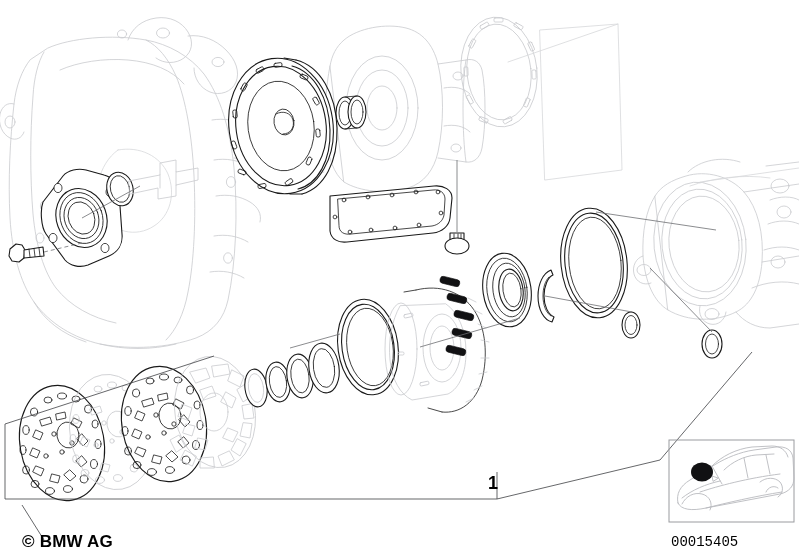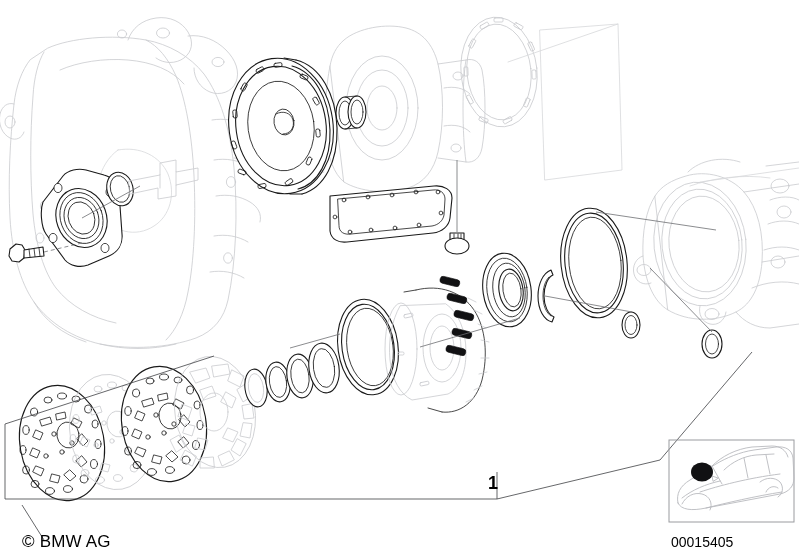--- a/index.html
+++ b/index.html
@@ -19,25 +19,25 @@
   .gh2{fill:none;stroke:#d7d8db;stroke-width:0.8;stroke-linejoin:round;stroke-linecap:round;}
   .wf{fill:#ffffff;stroke:#1a1a1a;stroke-width:1.1;stroke-linejoin:round;}
   .wf-t{fill:#ffffff;stroke:#1a1a1a;stroke-width:0.8;stroke-linejoin:round;}
   .blk{fill:#111113;stroke:#111113;stroke-width:0.6;}
   .lead{fill:none;stroke:#4a4b4f;stroke-width:0.85;}
   .lead-d{fill:none;stroke:#6d6e72;stroke-width:0.8;}
   .boxln{fill:none;stroke:#9a9b9f;stroke-width:1.0;}
   .carln{fill:none;stroke:#b9babe;stroke-width:0.9;stroke-linejoin:round;stroke-linecap:round;}
   #callout-1{position:absolute;left:488px;top:474px;font-size:18px;font-weight:bold;
              font-family:"Liberation Sans", sans-serif;line-height:1;}
-  #copyright{position:absolute;left:22px;top:532px;font-size:17px;font-weight:normal;
+  #copyright{position:absolute;left:22px;top:532px;font-size:17px;font-weight:bold;
              letter-spacing:0.2px;font-family:"Liberation Sans", sans-serif;
              white-space:nowrap;}
   #partno{position:absolute;left:671px;top:534px;font-size:14px;
-          font-family:Liberation Sans, sans-serif;white-space:nowrap;}
+          font-family:Liberation Mono, monospace;white-space:nowrap;}
 </style>
 </head>
 <body>
 
 <div id="stage">
 <svg viewBox="0 0 799 559" xmlns="http://www.w3.org/2000/svg">
 
   <g>
     <path class="gh" d="M 30 60 C 22 70 16 86 14 104 C 10 140 8 180 10 218
                          C 12 252 20 282 34 302 C 50 324 74 338 100 344

